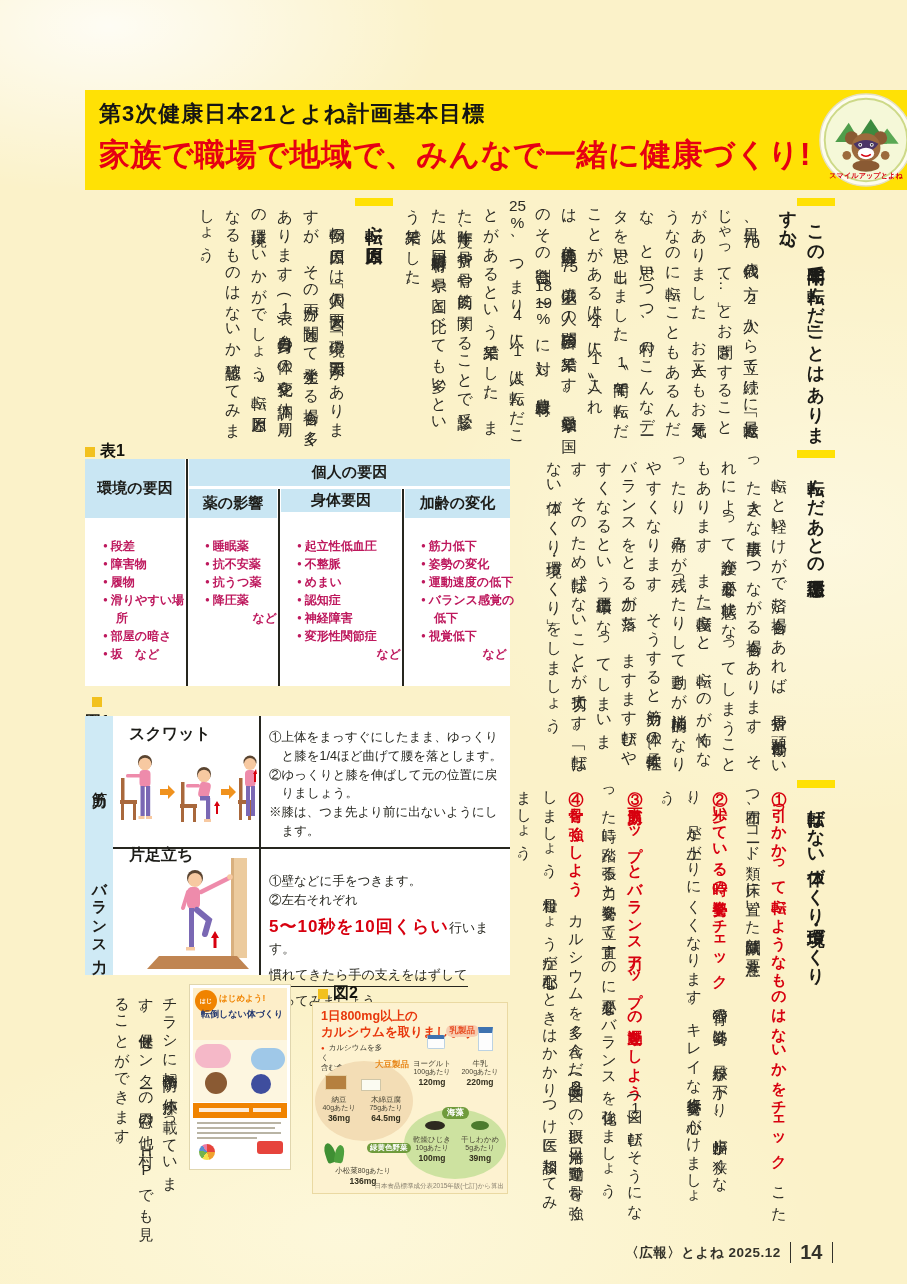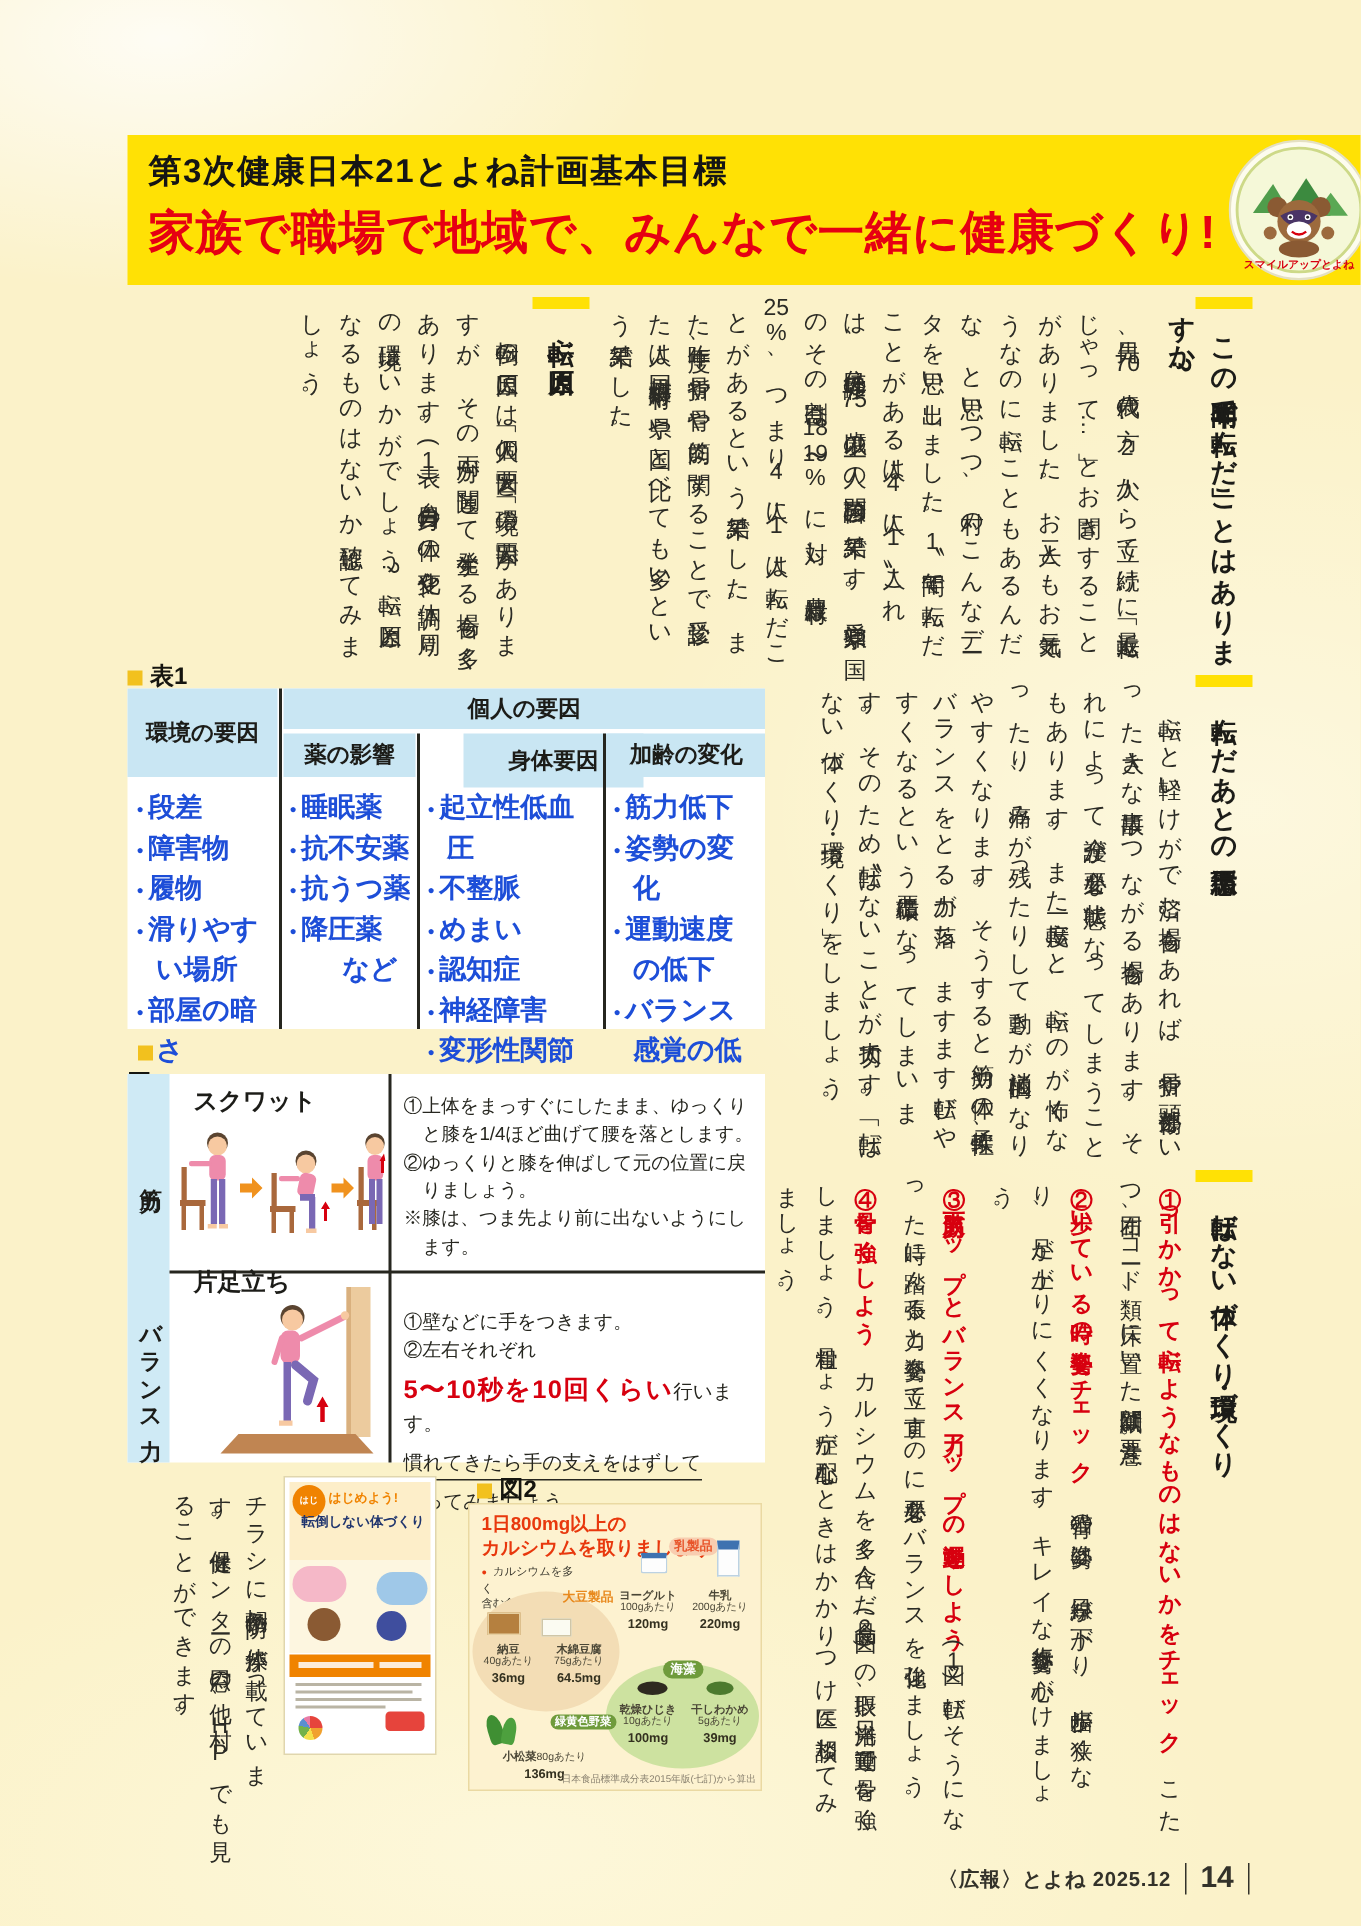--- a/index.html
+++ b/index.html
@@ -37,22 +37,22 @@
   
   .flabel { position:absolute; display:flex; align-items:center; gap:5px;
     font-size:16px; font-weight:bold; color:#15150f; }
   .flabel .sq { width:10px; height:10px; background:#f2c11e; display:inline-block; }
 
   
   .t1 { position:absolute; left:85px; top:459px; width:425px; height:227px; background:#fff; }
   .t1 .vline { position:absolute; width:1.5px; background:#26261f; }
   .t1 .hcell { position:absolute; background:#c9e6f3; display:flex; align-items:center;
     justify-content:center; font-weight:bold; font-size:15px; color:#1c1c18; }
-  .t1 ul { position:absolute; top:66px; list-style:none; margin:0; padding:0;
-    font-size:18px; line-height:1.5; font-weight:bold; color:#1d4ed8; }
+  .t1 ul { position:absolute; top:66px; list-style:none; margin:12px; padding:0;
+    font-size:12px; line-height:1.5; font-weight:bold; color:#be185d; }
   .t1 li { padding-left:13px; text-indent:-13px; }
   .t1 li::before { content:"●"; font-size:8px; margin-right:3px; vertical-align:2px; }
   .t1 .etc { text-indent:0; padding-left:0; text-align:right; padding-right:10px; }
   .t1 .etc::before { content:""; margin:0; }
 
   
   .f1 { position:absolute; left:85px; top:716px; width:425px; height:259px; background:#fff; }
   .f1 .strip { position:absolute; left:0; top:0; width:28px; height:100%; background:#cfeaf5; }
   .f1 .cat { position:absolute; left:0; width:28px; writing-mode:vertical-rl;
     display:flex; align-items:center; justify-content:center; font-weight:bold;
@@ -82,21 +82,21 @@
   .f2 .sea { right:1px; top:106px; width:102px; height:70px; background:#cde2a0; }
   .f2 .gname { font-size:8.5px; font-weight:bold; }
   .f2 .soy-name { position:absolute; left:62px; top:56px; color:#e8891d; }
   .f2 .dairy-name { position:absolute; right:28px; top:22px; color:#e8542a;
     background:#f8cdb0; border-radius:6px; padding:0 4px; }
   .f2 .sea-name { position:absolute; right:38px; top:104px; color:#fff;
     background:#6f9b3c; border-radius:6px; padding:0 5px; }
   .f2 .green-name { position:absolute; left:54px; top:140px; color:#fff;
     background:#6f9b3c; border-radius:6px; padding:0 3px; font-size:7.5px; font-weight:bold; }
   .f2 .fi { position:absolute; font-size:7px; line-height:1.25; text-align:center; color:#4a4636; }
-  .f2 .fi .fname { font-size:7.5px;font-weight:bold; }
+  .f2 .fi .fname { font-size:7.5px; }
   .f2 .fi .fval { font-size:8.5px; font-weight:bold; color:#33301f; }
   .f2 .src { position:absolute; right:3px; bottom:2px; font-size:6.5px; color:#8a8270; }
   .ic { position:absolute; }
 
   
   .flyer { position:absolute; left:190px; top:985px; width:100px; height:184px;
     background:#fff; box-shadow:0 0 0 1px #e0d6ae; padding:3px; }
   .flyer .top { position:relative; height:52px; background:#fdeec9; overflow:hidden; }
   .flyer .burst { position:absolute; left:2px; top:2px; width:22px; height:22px;
     background:#f08300; border-radius:50%; color:#fff; font-size:6px; font-weight:bold;
@@ -169,21 +169,21 @@
 </div>
 
 <div class="flabel" style="left:85px; top:441px;">
   <span class="sq"></span>
   <span>表1</span>
 </div>
 <div class="t1">
   <div class="hcell" style="left:0; top:0; width:100px; height:59px;">環境の要因</div>
   <div class="hcell" style="left:104px; top:0; right:0; height:27px;">個人の要因</div>
   <div class="hcell" style="left:104px; top:30px; width:88px; height:29px;">薬の影響</div>
-  <div class="hcell" style="left:196px; top:30px; width:120px; height:36px;margin-left:28px;">身体要因</div>
+  <div class="hcell" style="left:196px; top:30px; width:120px; height:23px;">身体要因</div>
   <div class="hcell" style="left:320px; top:30px; right:0; height:29px;">加齢の変化</div>
   <div class="vline" style="left:101px; top:0; bottom:0;"></div>
   <div class="vline" style="left:193px; top:30px; bottom:0;"></div>
   <div class="vline" style="left:317px; top:30px; bottom:0;"></div>
   <ul style="left:6px; width:92px;">
     <li>段差</li>
     <li>障害物</li>
     <li>履物</li>
     <li>滑りやすい場所</li>
     <li>部屋の暗さ</li>

